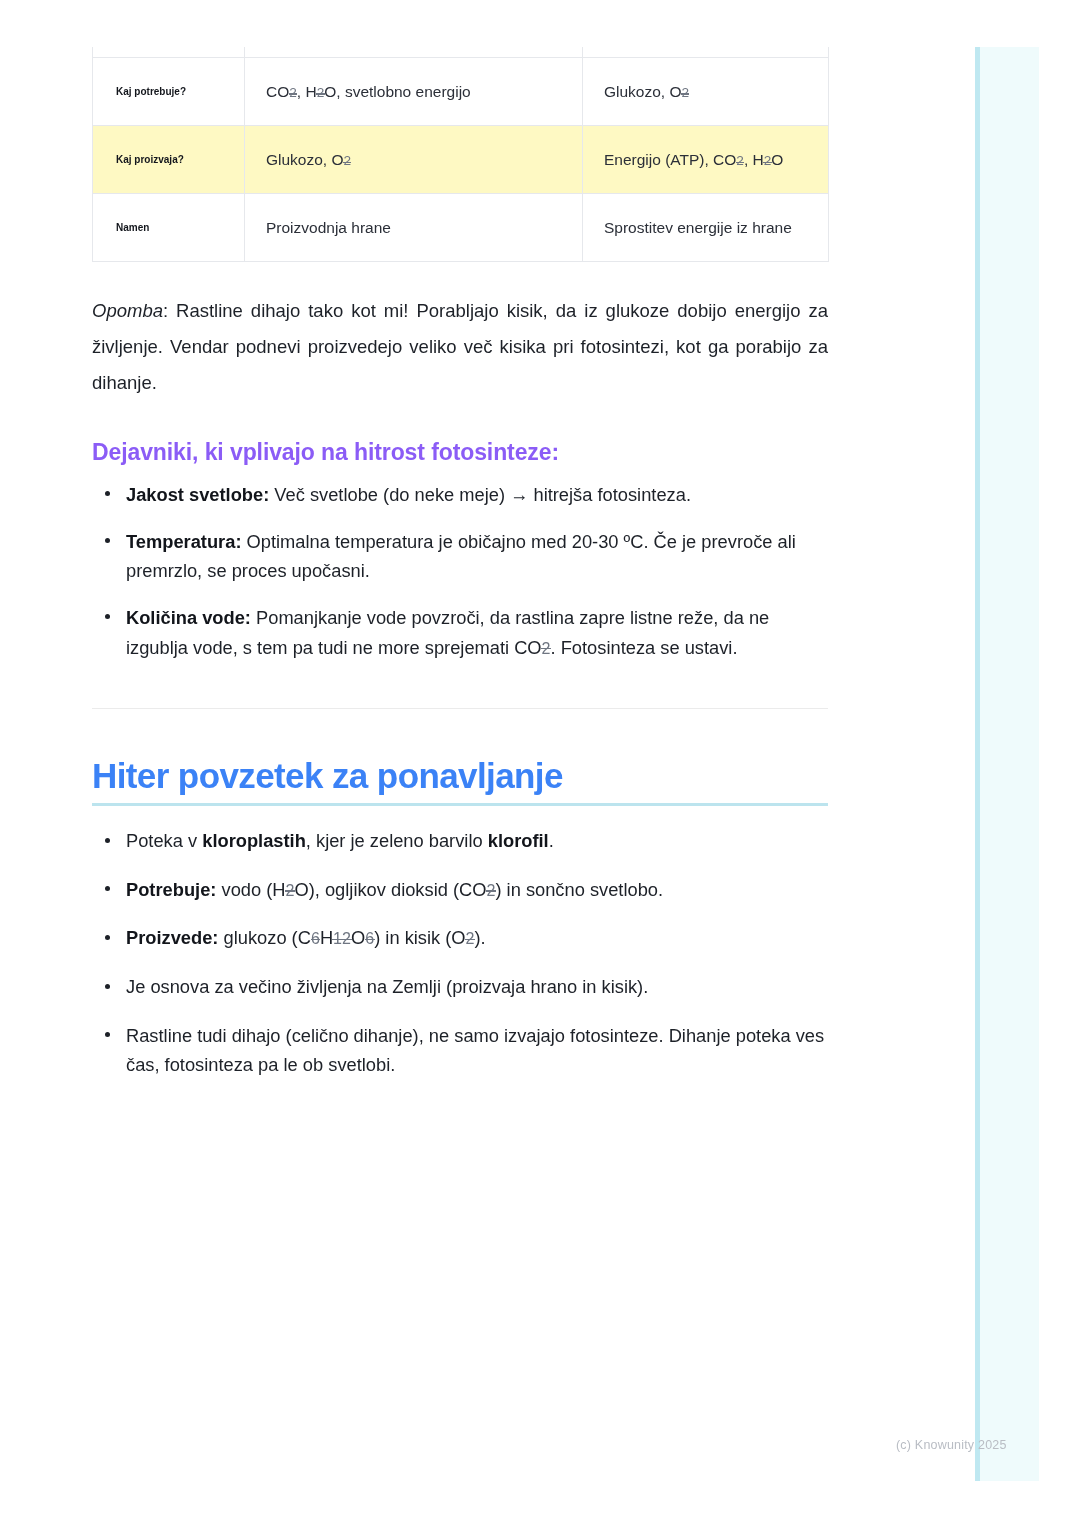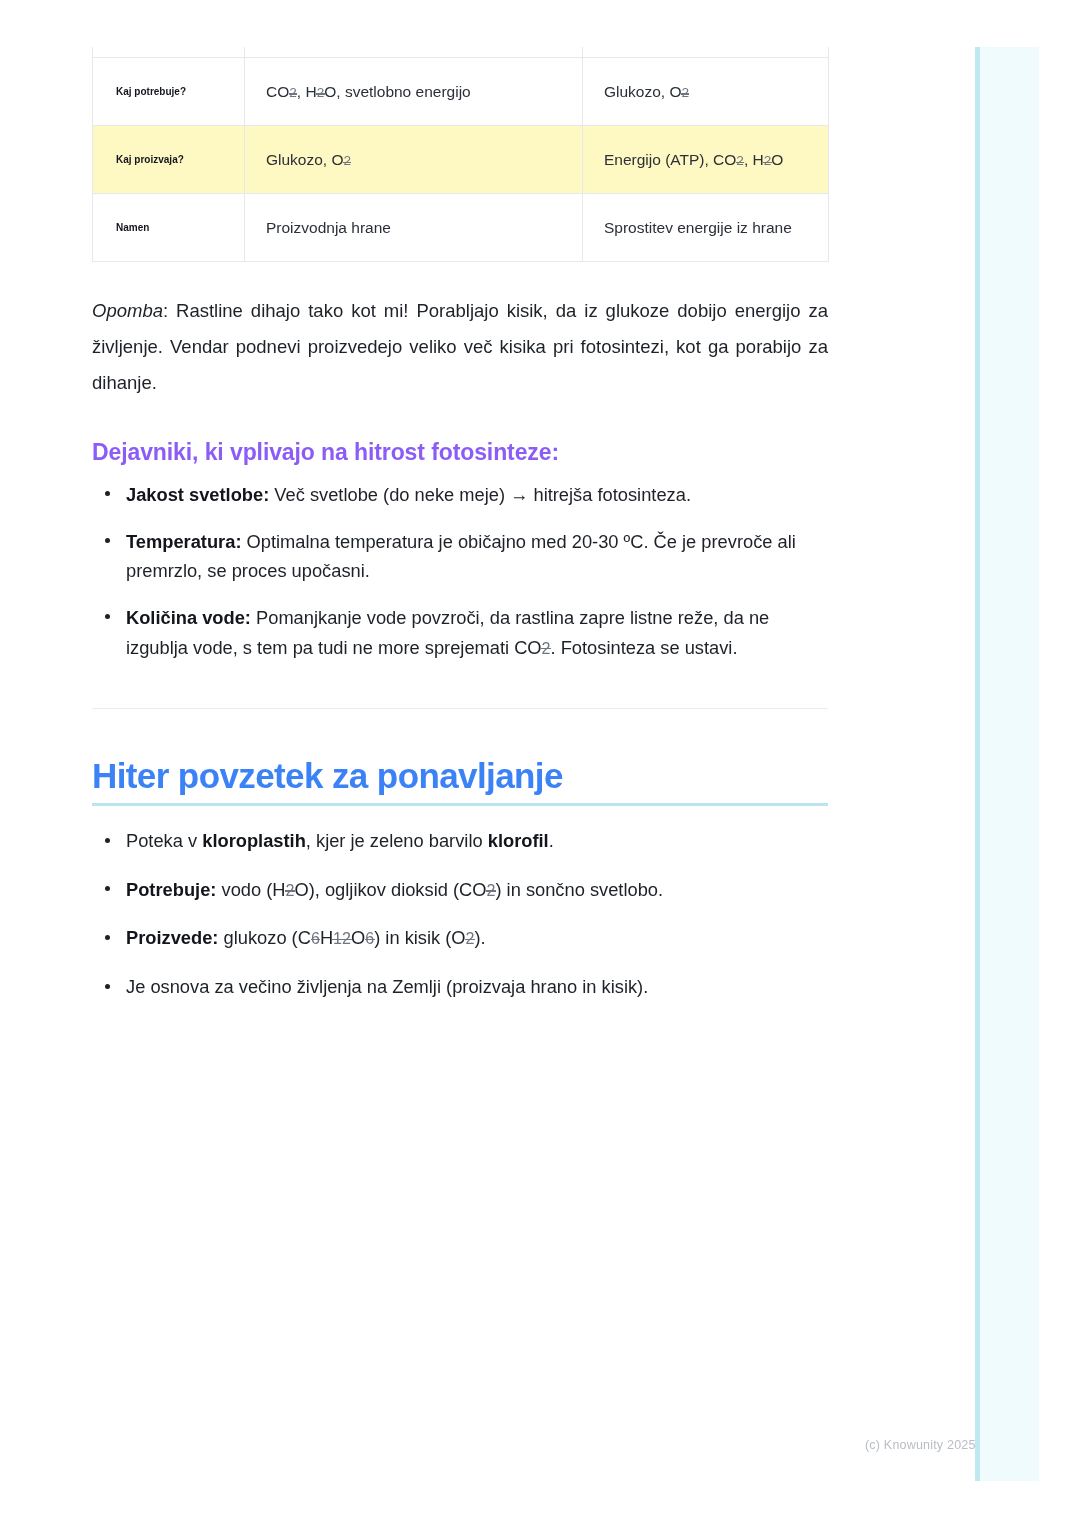--- a/index.html
+++ b/index.html
@@ -158,21 +158,21 @@
     color: #1d2128;
   }
   .eq sub {
     font-size: 0.68em;
     vertical-align: -0.28em;
   }
 
   
   #watermark {
     position: absolute;
-    left: 865px;
+    left: 896px;
     top: 1438px;
     font-size: 12.5px;
     color: #b9bdc4;
     letter-spacing: 0.2px;
     white-space: nowrap;
   }
 </style>
 </head>
 <body>
 
@@ -224,17 +224,18 @@
 
   <hr class="rule">
 
   <h2 class="big-head">Hiter povzetek za ponavljanje</h2>
 
   <ul class="bul" id="summary-list">
       <li>Poteka v <b>kloroplastih</b>, kjer je zeleno barvilo <b>klorofil</b>.</li>
       <li><b>Potrebuje:</b> vodo (H<span class="sub">2</span>O), ogljikov dioksid (CO<span class="sub">2</span>) in sončno svetlobo.</li>
       <li><b>Proizvede:</b> glukozo (C<span class="sub">6</span>H<span class="sub">12</span>O<span class="sub">6</span>) in kisik (O<span class="sub">2</span>).</li>
       <li>Je osnova za večino življenja na Zemlji (proizvaja hrano in kisik).</li>
+      <li>Rastline tudi dihajo (celično dihanje), ne samo izvajajo fotosinteze. Dihanje poteka ves čas, fotosinteza pa le ob svetlobi.</li>
     </ul>
 
 </div>
 
 <div id="watermark">(c) Knowunity 2025</div>
 
 </body></html>

